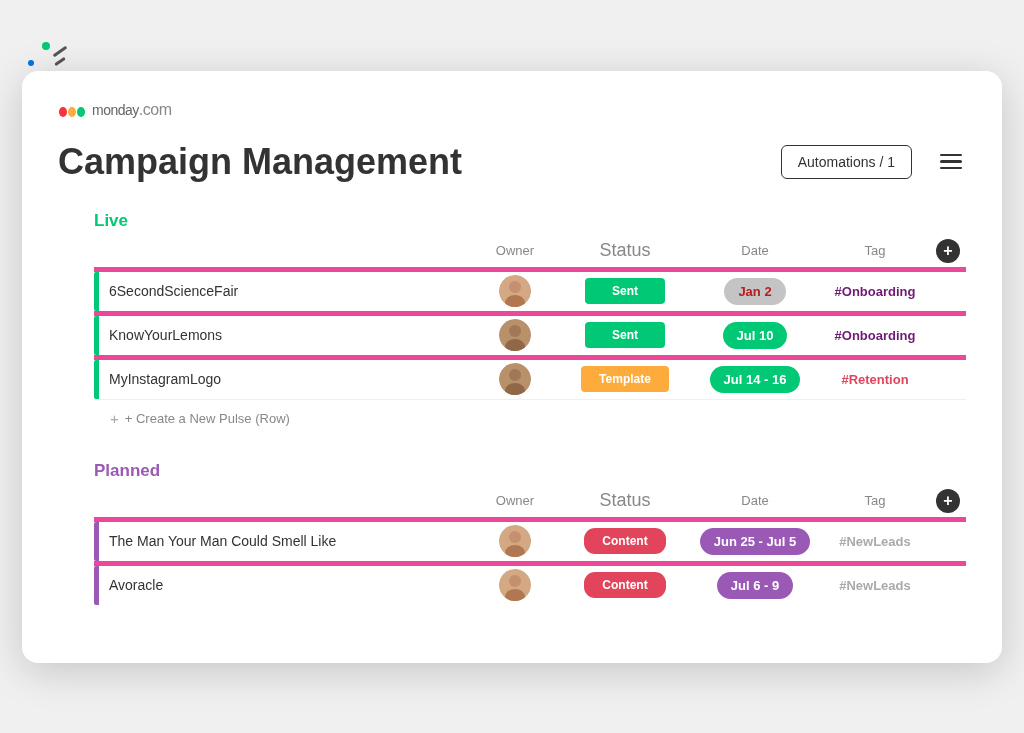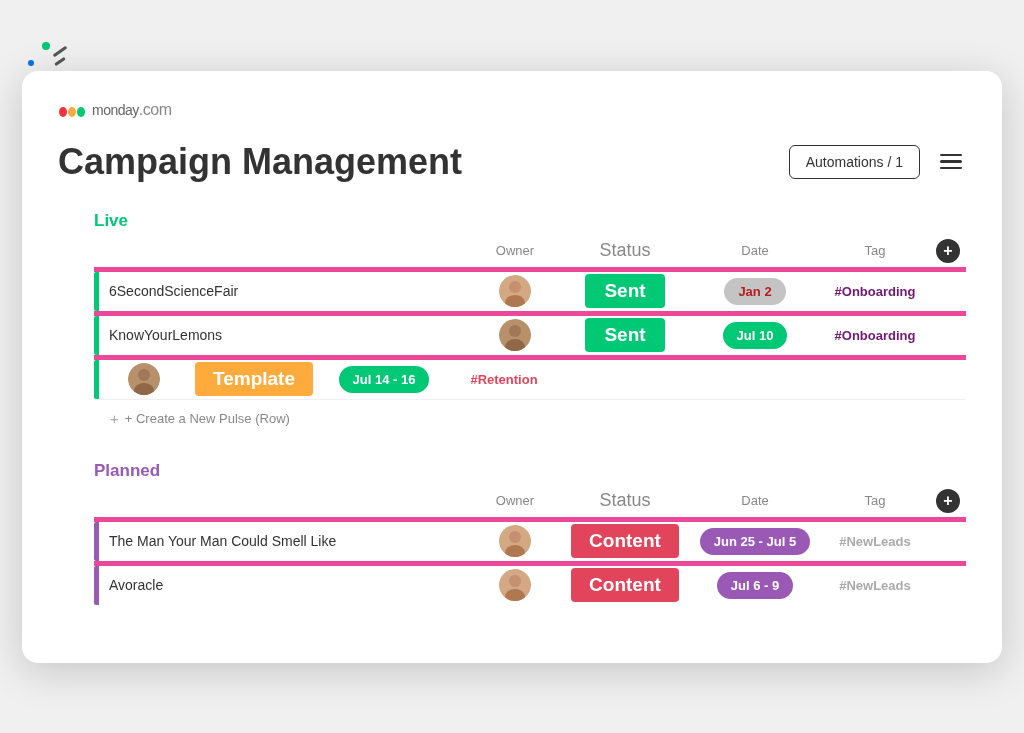--- a/index.html
+++ b/index.html
@@ -65,21 +65,21 @@
 
     .page-title {
       font-size: 36px;
       font-weight: 700;
       color: #333;
     }
 
     .header-actions {
       display: flex;
       align-items: center;
-      gap: 16px;
+      gap: 24px;
     }
 
     .automations-btn {
       border: 1.5px solid #333;
       border-radius: 6px;
       padding: 8px 16px;
       font-size: 14px;
       font-weight: 500;
       color: #333;
       background: #fff;
@@ -237,30 +237,30 @@
 
     .row-status {
       width: 130px;
       display: flex;
       justify-content: center;
     }
 
     .status-badge {
       padding: 6px 18px;
       border-radius: 4px;
-      font-size: 19px;
+      font-size: 12px;
       font-weight: 600;
       color: #fff;
       min-width: 80px;
       text-align: center;
     }
 
     .status-sent { background: #00c875; }
     .status-template { background: #fdab3d; }
-    .status-content { background: #e2445c; }
+    .status-content { background: #e2445c; border-radius: 11px; }
 
     .row-date {
       width: 130px;
       display: flex;
       justify-content: center;
     }
 
     .date-badge {
       padding: 6px 14px;
       border-radius: 20px;
@@ -400,20 +400,21 @@
         <span class="status-badge status-sent">Sent</span>
       </div>
       <div class="row-date">
         <span class="date-badge date-green">Jul 10</span>
       </div>
       <div class="row-tag ">#Onboarding</div>
       <div class="row-extra"></div>
     </div>
         <div class="data-row">
       <div class="row-indicator" style="background:#00c875;"></div>
+      <div class="row-name">MyInstagramLogo</div>
       <div class="row-owner">
         <div class="avatar">
               <svg width="32" height="32" viewBox="0 0 32 32">
         <circle cx="16" cy="16" r="16" fill="#b8906a"></circle>
         <circle cx="16" cy="12" r="6" fill="#a07858"></circle>
         <ellipse cx="16" cy="28" rx="10" ry="8" fill="#906848"></ellipse>
       </svg>
             </div>
       </div>
       <div class="row-status">

